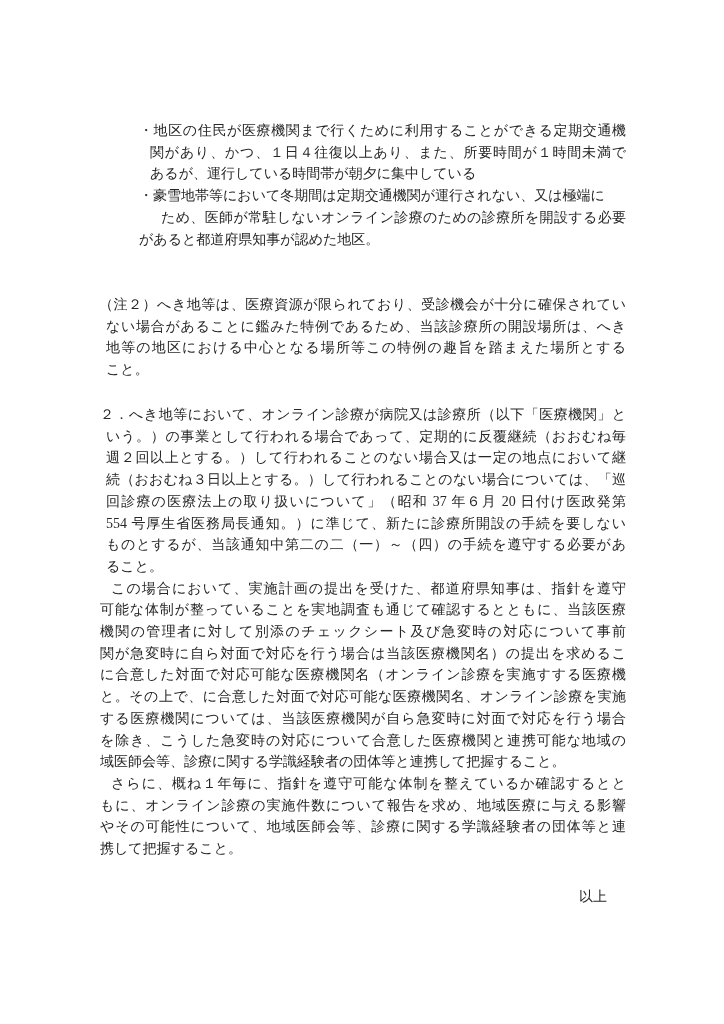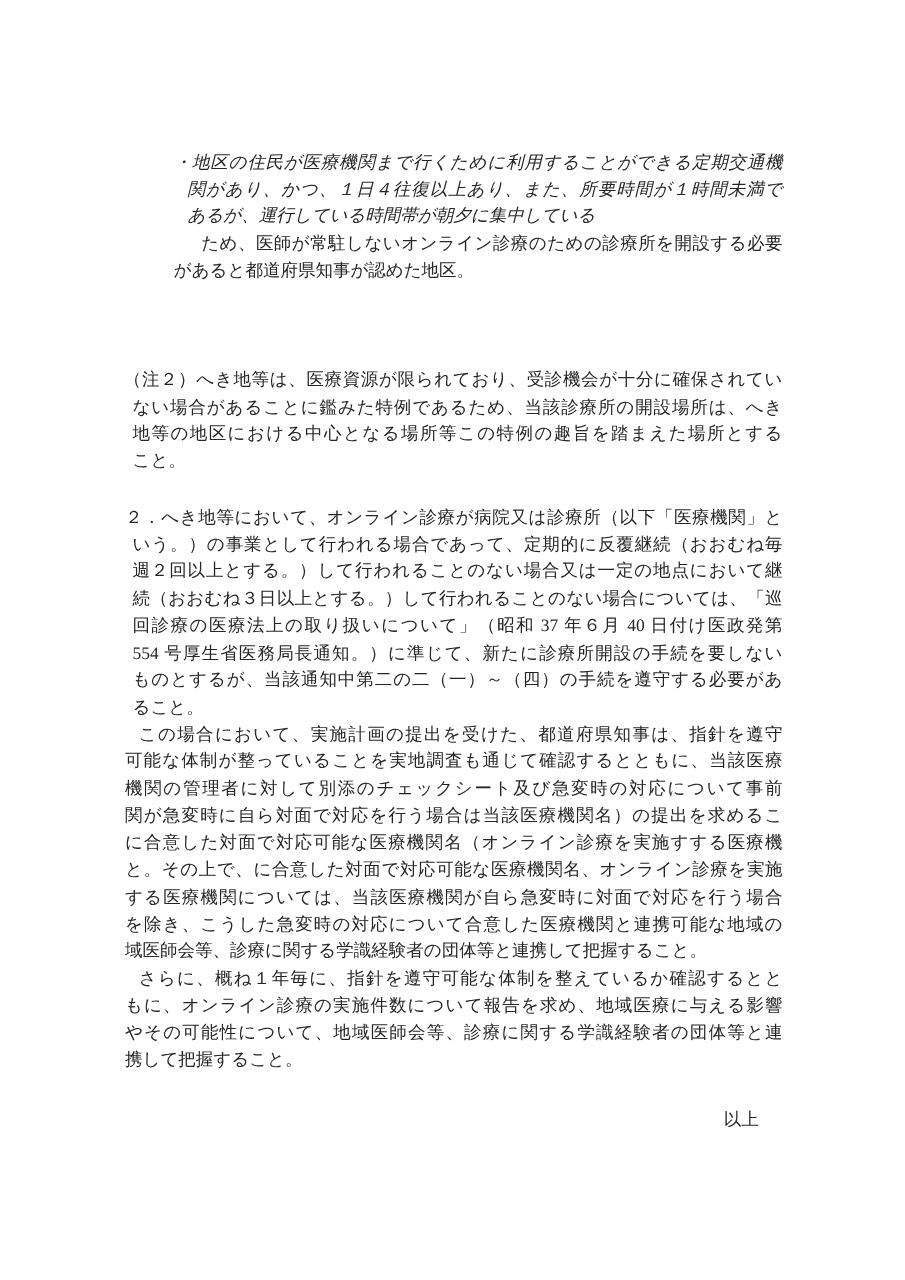--- a/index.html
+++ b/index.html
@@ -20,41 +20,42 @@
   .line { text-align:justify; text-align-last:justify; }
   .para .line:last-child { text-align-last:left; }
 
   
   #note1 { left:139px; top:120px; width:487px; }
   #note2 { left:99px;  top:294px; width:527px; }
   #sec2  { left:100px; top:404px; width:526px; }
   #end-line { left:100px; top:886px; width:526px; text-align:right; padding-right:19px; }
 
   
-  .p-bullet .line { padding-left:11px;font-style:italic; }
+  .p-bullet .line { padding-left:11px; }
   .p-bullet .line:first-child { padding-left:0; }
   .p-close  .line:first-child { padding-left:22px; }
   .p-hang   .line { padding-left:7px; }
   .p-hang   .line:first-child { padding-left:0; }
   .p-hang2  .line { padding-left:6px; }
   .p-hang2  .line:first-child { padding-left:0; }
   .p-indent .line:first-child { padding-left:11px; }
 </style>
 </head>
 <body>
 
 <div class="page">
 
   <div class="region" id="note1">
     <div class="para p-bullet">
       <div class="line">・地区の住民が医療機関まで行くために利用することができる定期交通機</div>
       <div class="line">関があり、かつ、１日４往復以上あり、また、所要時間が１時間未満で</div>
       <div class="line">あるが、運行している時間帯が朝夕に集中している</div>
     </div>
     <div class="para p-bullet">
+      <div class="line">・豪雪地帯等において冬期間は定期交通機関が運行されない、又は極端に</div>
     </div>
     <div class="para p-close">
       <div class="line">ため、医師が常駐しないオンライン診療のための診療所を開設する必要</div>
       <div class="line">があると都道府県知事が認めた地区。</div>
     </div>
   </div>
 
   <div class="region" id="note2">
     <div class="para p-hang">
       <div class="line">（注２）へき地等は、医療資源が限られており、受診機会が十分に確保されてい</div>
@@ -63,21 +64,21 @@
       <div class="line">こと。</div>
     </div>
   </div>
 
   <div class="region" id="sec2">
     <div class="para p-hang2">
       <div class="line">２．へき地等において、オンライン診療が病院又は診療所（以下「医療機関」と</div>
       <div class="line">いう。）の事業として行われる場合であって、定期的に反覆継続（おおむね毎</div>
       <div class="line">週２回以上とする。）して行われることのない場合又は一定の地点において継</div>
       <div class="line">続（おおむね３日以上とする。）して行われることのない場合については、「巡</div>
-      <div class="line">回診療の医療法上の取り扱いについて」（昭和 37 年６月 40 日付け医政発第</div>
+      <div class="line">回診療の医療法上の取り扱いについて」（昭和 37 年６月 20 日付け医政発第</div>
       <div class="line">554 号厚生省医務局長通知。）に準じて、新たに診療所開設の手続を要しない</div>
       <div class="line">ものとするが、当該通知中第二の二（一）～（四）の手続を遵守する必要があ</div>
       <div class="line">ること。</div>
     </div>
     <div class="para p-indent">
       <div class="line">この場合において、実施計画の提出を受けた、都道府県知事は、指針を遵守</div>
       <div class="line">可能な体制が整っていることを実地調査も通じて確認するとともに、当該医療</div>
       <div class="line">機関の管理者に対して別添のチェックシート及び急変時の対応について事前</div>
       <div class="line">関が急変時に自ら対面で対応を行う場合は当該医療機関名）の提出を求めるこ</div>
       <div class="line">に合意した対面で対応可能な医療機関名（オンライン診療を実施すする医療機</div>

